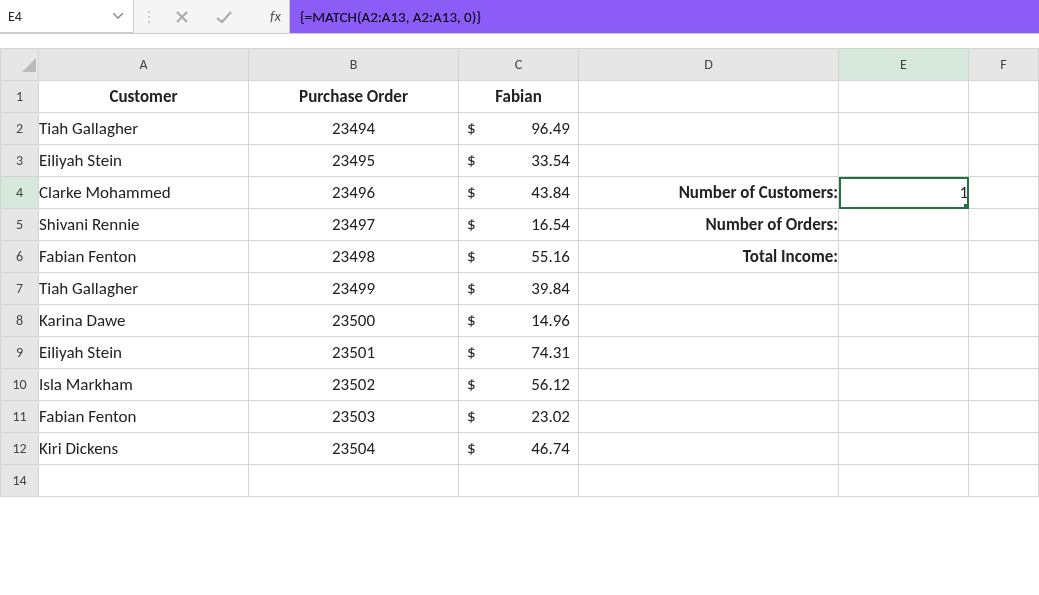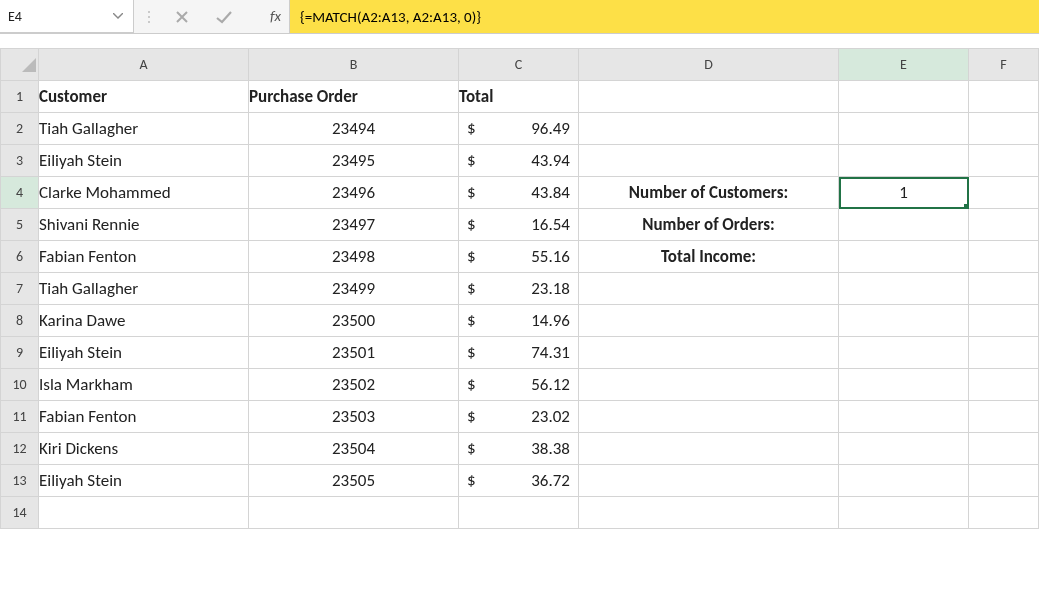--- a/index.html
+++ b/index.html
@@ -56,21 +56,21 @@
     }
     .formula-input {
       flex: 1;
       height: 100%;
       border: 1px solid #ccc;
       border-top: none; border-bottom: none; border-right: none;
       padding: 0 10px;
       font-size: 15px;
       font-family: Calibri, Arial, sans-serif;
       outline: none;
-      background: #fde047;
+      background: #8b5cf6;
     }
     
     .grid-wrap {
       position: relative;
       padding-top: 14px;
     }
     .sheet {
       border-collapse: collapse;
       table-layout: fixed;
     }
@@ -95,23 +95,23 @@
     .col-E { width: 130px; }
     .col-F { width: 70px; }
     .cell {
       padding: 0 6px;
       font-size: 17px;
       color: #222;
       white-space: nowrap;
       overflow: hidden;
     }
     .cell.center { text-align: center; margin-top: 30px; }
-    .cell.right { text-align: center; }
+    .cell.right { text-align: right; }
     .cell.bold { font-weight: bold; }
-    .cell.head { font-weight: bold; text-align: left; }
+    .cell.head { font-weight: bold; text-align: center; }
     .currency {
       display: flex; justify-content: space-between; padding: 0 8px; font-size: 17px;
     }
     
     .active-cell {
       outline: 2px solid #217346;
       outline-offset: -2px;
       position: relative;
     }
     .active-cell::after {
@@ -183,21 +183,21 @@
       <th class="hdr">C</th>
       <th class="hdr">D</th>
       <th class="hdr colhdr-active">E</th>
       <th class="hdr">F</th>
     </tr>
 
     <tr>
       <th class="hdr">1</th>
       <td class="cell head">Customer</td>
       <td class="cell head">Purchase Order</td>
-      <td class="cell head">Total</td>
+      <td class="cell head">Fabian</td>
       <td class="cell"></td>
       <td class="cell"></td>
       <td class="cell"></td>
     </tr>
 
     </tbody>
       <tbody id="data-rows">
         <tr>
           <th class="hdr">2</th>
           <td class="cell">Tiah Gallagher</td>
@@ -212,21 +212,21 @@
           <td class="cell right"></td>
           <td class="cell"></td>
         </tr>
         <tr>
           <th class="hdr">3</th>
           <td class="cell">Eiliyah Stein</td>
           <td class="cell center">23495</td>
           <td class="cell">
             <div class="currency">
               <span>$</span>
-              <span>43.94</span>
+              <span>33.54</span>
             </div>
           </td>
           <td class="cell right bold"></td>
           <td class="cell right"></td>
           <td class="cell"></td>
         </tr>
         <tr>
           <th class="hdr rowhdr-active">4</th>
           <td class="cell">Clarke Mohammed</td>
           <td class="cell center">23496</td>
@@ -268,21 +268,21 @@
           <td class="cell right"></td>
           <td class="cell"></td>
         </tr>
         <tr>
           <th class="hdr">7</th>
           <td class="cell">Tiah Gallagher</td>
           <td class="cell center">23499</td>
           <td class="cell">
             <div class="currency">
               <span>$</span>
-              <span>23.18</span>
+              <span>39.84</span>
             </div>
           </td>
           <td class="cell right bold"></td>
           <td class="cell right"></td>
           <td class="cell"></td>
         </tr>
         <tr>
           <th class="hdr">8</th>
           <td class="cell">Karina Dawe</td>
           <td class="cell center">23500</td>
@@ -338,35 +338,21 @@
           <td class="cell right"></td>
           <td class="cell"></td>
         </tr>
         <tr>
           <th class="hdr">12</th>
           <td class="cell">Kiri Dickens</td>
           <td class="cell center">23504</td>
           <td class="cell">
             <div class="currency">
               <span>$</span>
-              <span>38.38</span>
-            </div>
-          </td>
-          <td class="cell right bold"></td>
-          <td class="cell right"></td>
-          <td class="cell"></td>
-        </tr>
-        <tr>
-          <th class="hdr">13</th>
-          <td class="cell">Eiliyah Stein</td>
-          <td class="cell center">23505</td>
-          <td class="cell">
-            <div class="currency">
-              <span>$</span>
-              <span>36.72</span>
+              <span>46.74</span>
             </div>
           </td>
           <td class="cell right bold"></td>
           <td class="cell right"></td>
           <td class="cell"></td>
         </tr>
       </tbody>
 
     <tbody>
         <tr>

